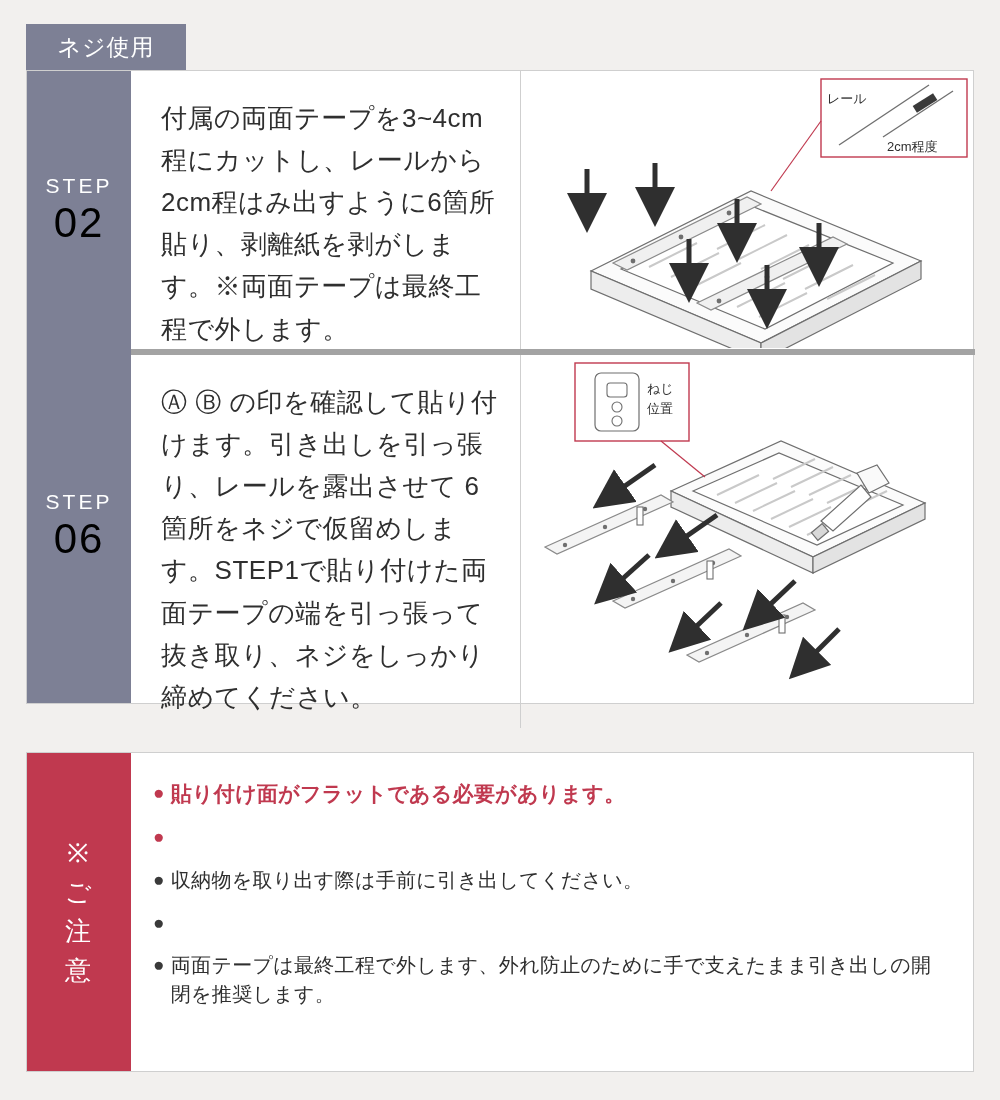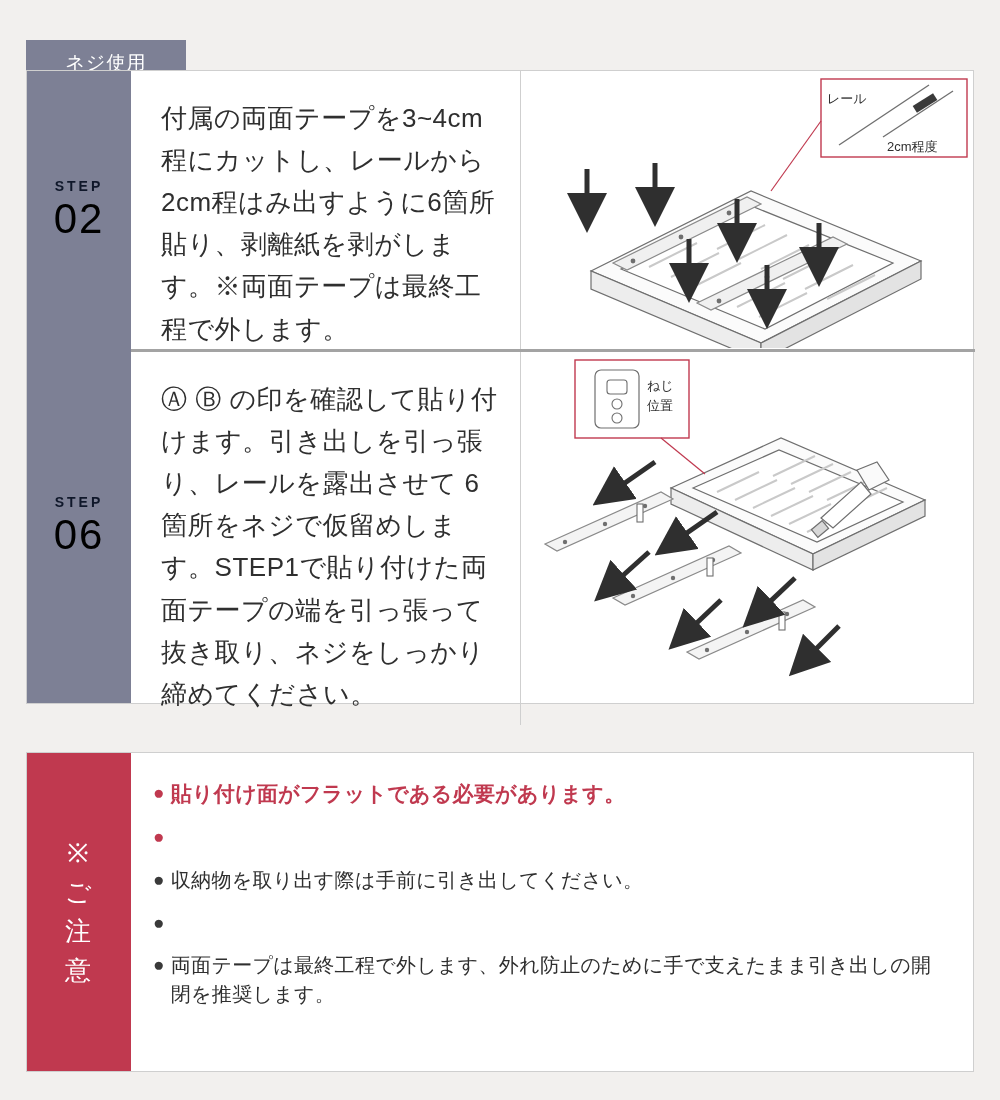--- a/index.html
+++ b/index.html
@@ -20,26 +20,26 @@
     position: absolute;
     left: 0; top: 0;
     width: 1000px;
     height: 1100px;
   }
 
   
   .tab {
     position: absolute;
     left: 26px;
-    top: 40px;
+    top: 24px;
     width: 160px;
     height: 46px;
     background: #7d8095;
     color: #ffffff;
-    font-size: 19px;
+    font-size: 23px;
     letter-spacing: 1px;
     display: flex;
     align-items: center;
     justify-content: center;
     box-sizing: border-box;
   }
 
   
   .steps-panel {
     position: absolute;
@@ -61,43 +61,42 @@
   }
   .step-tag {
     color: #ffffff;
     display: flex;
     flex-direction: column;
     align-items: center;
     justify-content: center;
     box-sizing: border-box;
   }
   .step-tag .tag-word {
-    font-size: 14px;
+    font-size: 21px;
     letter-spacing: 3px;
-    color: #0f172a;
-    font-weight: bold;
+    color: #ffffff;
   }
   .step-tag .tag-num {
     font-size: 42px;
     letter-spacing: 2px;
     color: #000000;
     line-height: 1.1;
     margin-top: 2px;
   }
   .steps-right {
     flex: 1;
     display: flex;
     flex-direction: column;
   }
   .step-row {
     display: flex;
     box-sizing: border-box;
   }
   .step-row.row2 {
-    border-top: 3px solid #a3a3a3;
+    border-top: 6px solid #a3a3a3;
   }
   .step-text {
     box-sizing: border-box;
     padding: 26px 20px 10px 30px;
     font-size: 26px;
     line-height: 1.62;
     letter-spacing: 0.5px;
     color: #2f2f2f;
     border-right: 1px solid #cfcfcf;
   }

